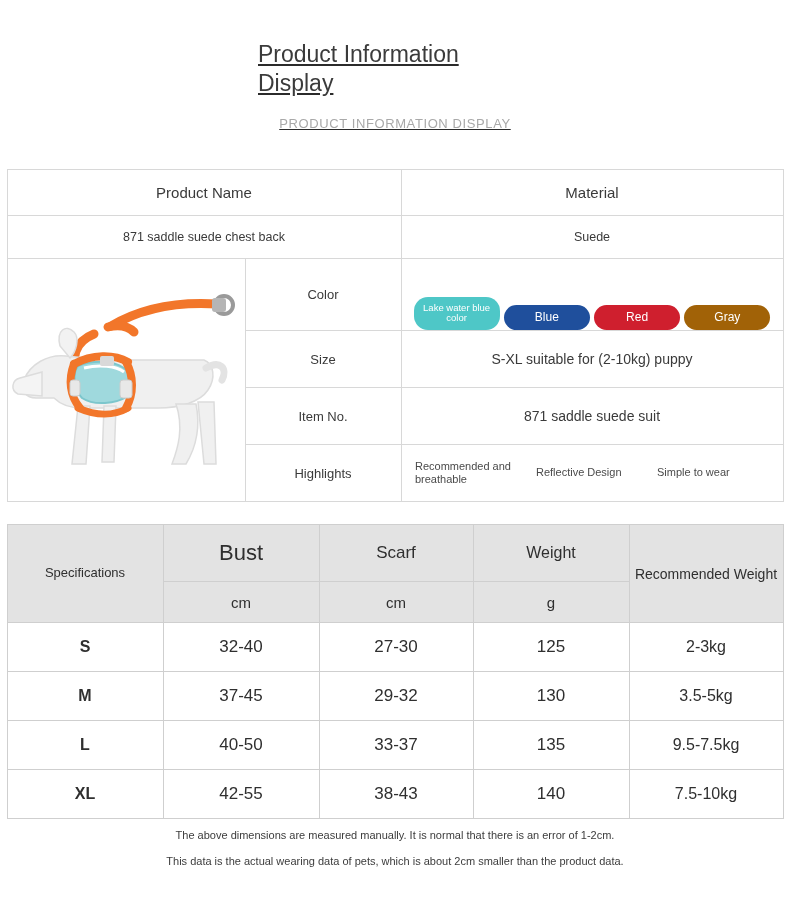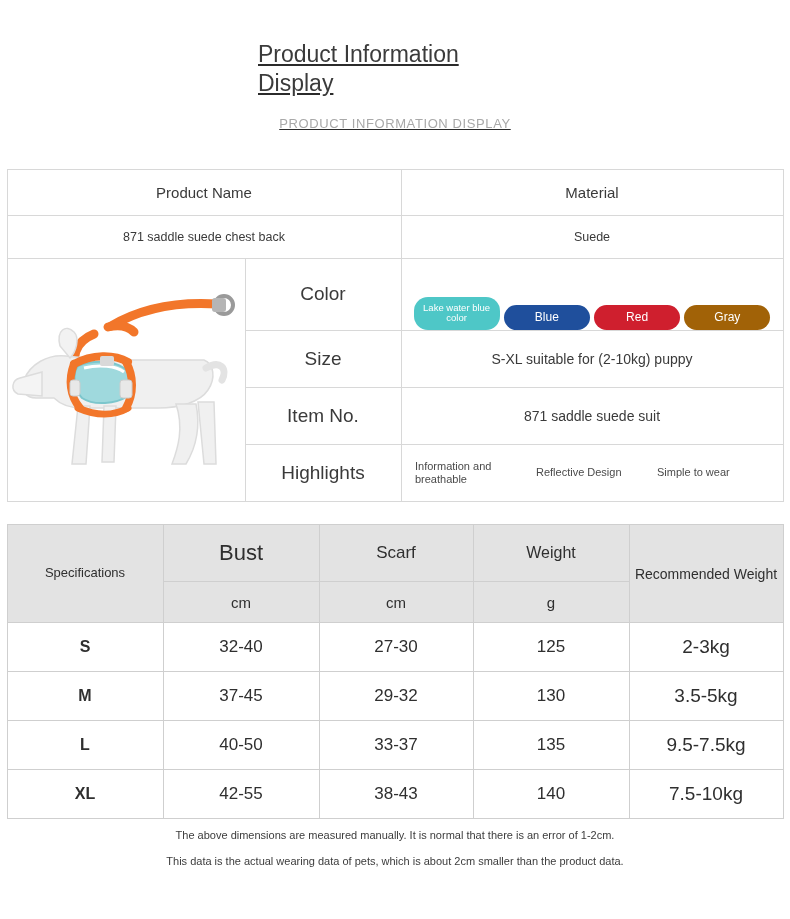--- a/index.html
+++ b/index.html
@@ -56,21 +56,21 @@
   }
   .cell-head {
     font-size: 15px;
     height: 45px;
   }
   .cell-sub {
     font-size: 12.5px;
     height: 42px;
   }
   .cell-label {
-    font-size: 19px;
+    font-size: 13px;
     height: 56px;
     color: #4a4a4a;
   }
   .cell-value {
     font-size: 14px;
     color: #333;
   }
   .img-cell {
     padding: 0;
     background: #ffffff;
@@ -169,21 +169,21 @@
   .size-row td {
     height: 46px;
     font-size: 17px;
     background: #ffffff;
   }
   .size-row td.sz-label {
     font-size: 16px;
     font-weight: bold;
   }
   .size-row td.sz-rec {
-    font-size: 19px;
+    font-size: 16px;
   }
 
   .notes {
     width: 776px;
     margin: 10px auto 0 auto;
     text-align: center;
   }
   .note {
     font-size: 11px;
     color: #3c3c3c;
@@ -277,21 +277,21 @@
 
     <tr>
       <td class="cell-label">Item No.</td>
       <td class="cell-label cell-value">871 saddle suede suit</td>
     </tr>
 
     <tr>
       <td class="cell-label">Highlights</td>
       <td class="cell-value">
         <div class="highlights">
-          <span class="hl left">Information and breathable</span>
+          <span class="hl left">Recommended and breathable</span>
           <span class="hl">Reflective Design</span>
           <span class="hl">Simple to wear</span>
         </div>
       </td>
     </tr>
   </tbody>
 </table>
 
 <table class="size-table">
   <colgroup>

